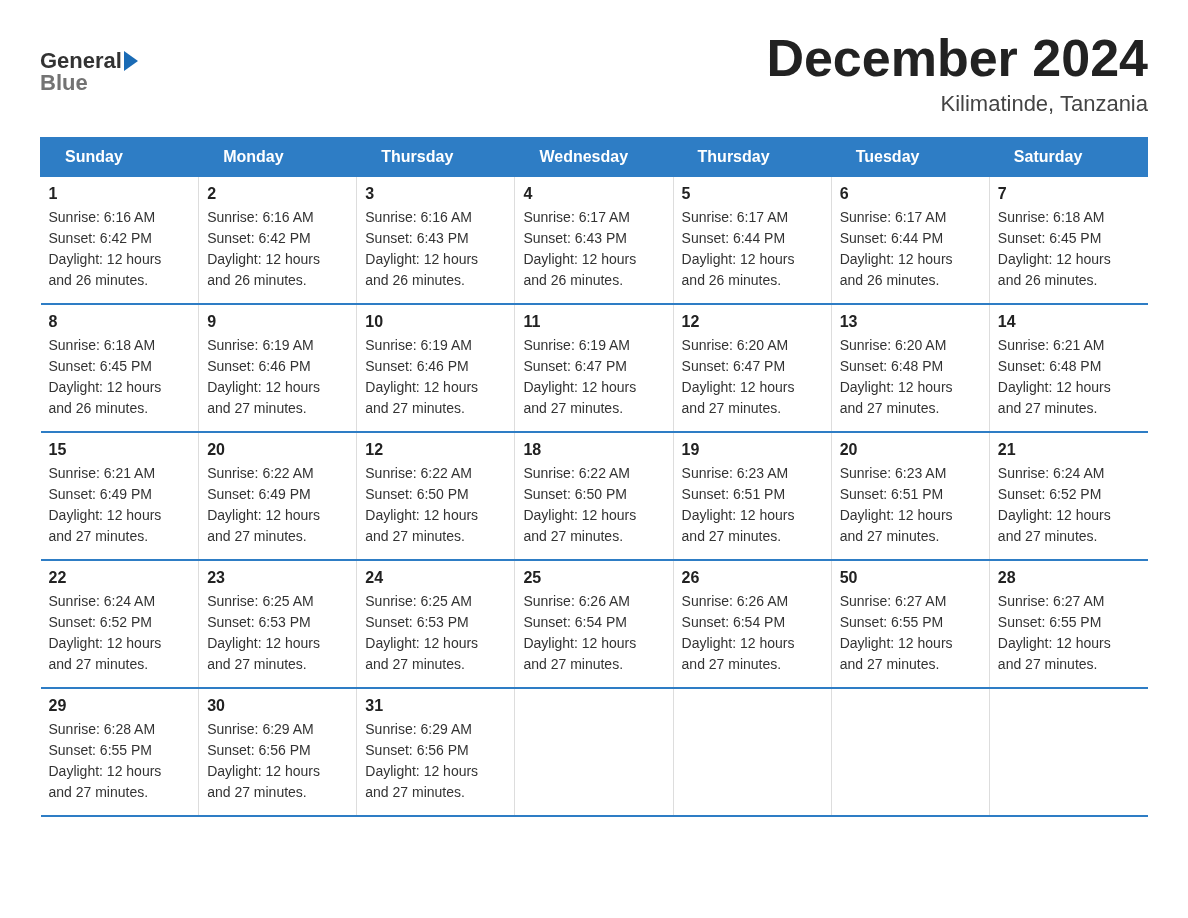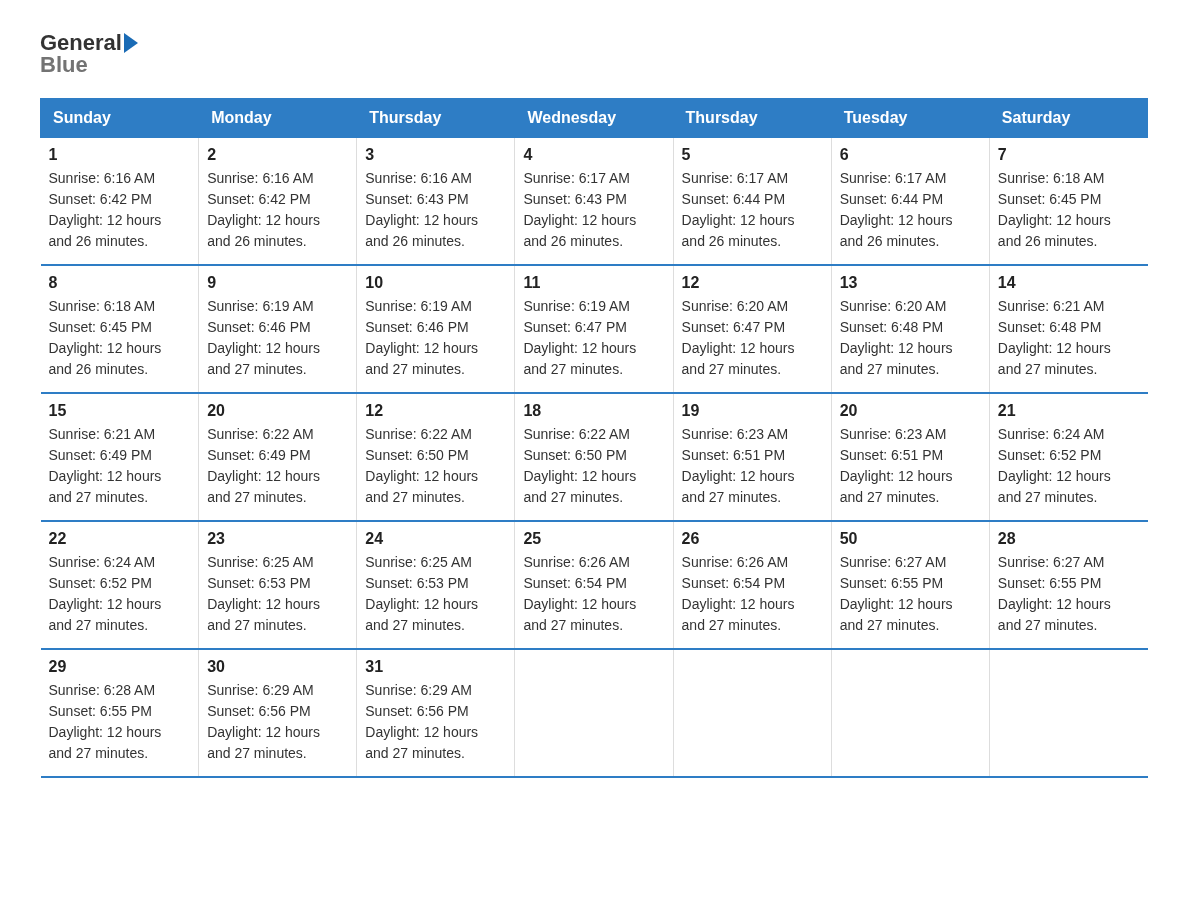--- a/index.html
+++ b/index.html
@@ -13,20 +13,21 @@
     .header {
       display: flex;
       justify-content: space-between;
       align-items: flex-start;
       margin-bottom: 20px;
     }
     .logo {
       display: flex;
       align-items: flex-end;
       gap: 0;
+      margin-top: 18px;
     }
     .logo-text {
       font-size: 22px;
       font-weight: bold;
       color: #333;
     }
     .logo-blue {
       color: #737373;
     }
     .logo-triangle {
@@ -54,21 +55,21 @@
       margin-top: 4px;
     }
     table {
       width: 100%;
       border-collapse: collapse;
       table-layout: fixed;
     }
     thead tr th {
       background-color: #2e7dc5;
       color: #fff;
-      padding: 10px 12px;
+      padding: 10px 24px;
       font-size: 16px;
       font-weight: bold;
       text-align: left;
       border: 1px solid #2e7dc5;
     }
     tbody tr {
       border-bottom: 2px solid #2e7dc5;
     }
     tbody tr td {
       vertical-align: top;
@@ -104,20 +105,22 @@
   <div class="logo">
     <div style="display:flex; flex-direction:column; align-items:flex-start;">
       <div style="display:flex; align-items:center;">
         <span class="logo-text">General</span>
         <span class="logo-triangle"></span>
       </div>
       <span class="logo-text logo-blue" style="margin-top:-4px;">Blue</span>
     </div>
   </div>
   <div class="title-block">
+    <div class="month-title">December 2024</div>
+    <div class="location-title">Kilimatinde, Tanzania</div>
   </div>
 </div>
 
 <table>
   <thead>
     <tr>
       <th>Sunday</th>
       <th>Monday</th>
       <th>Thursday</th>
       <th>Wednesday</th>

